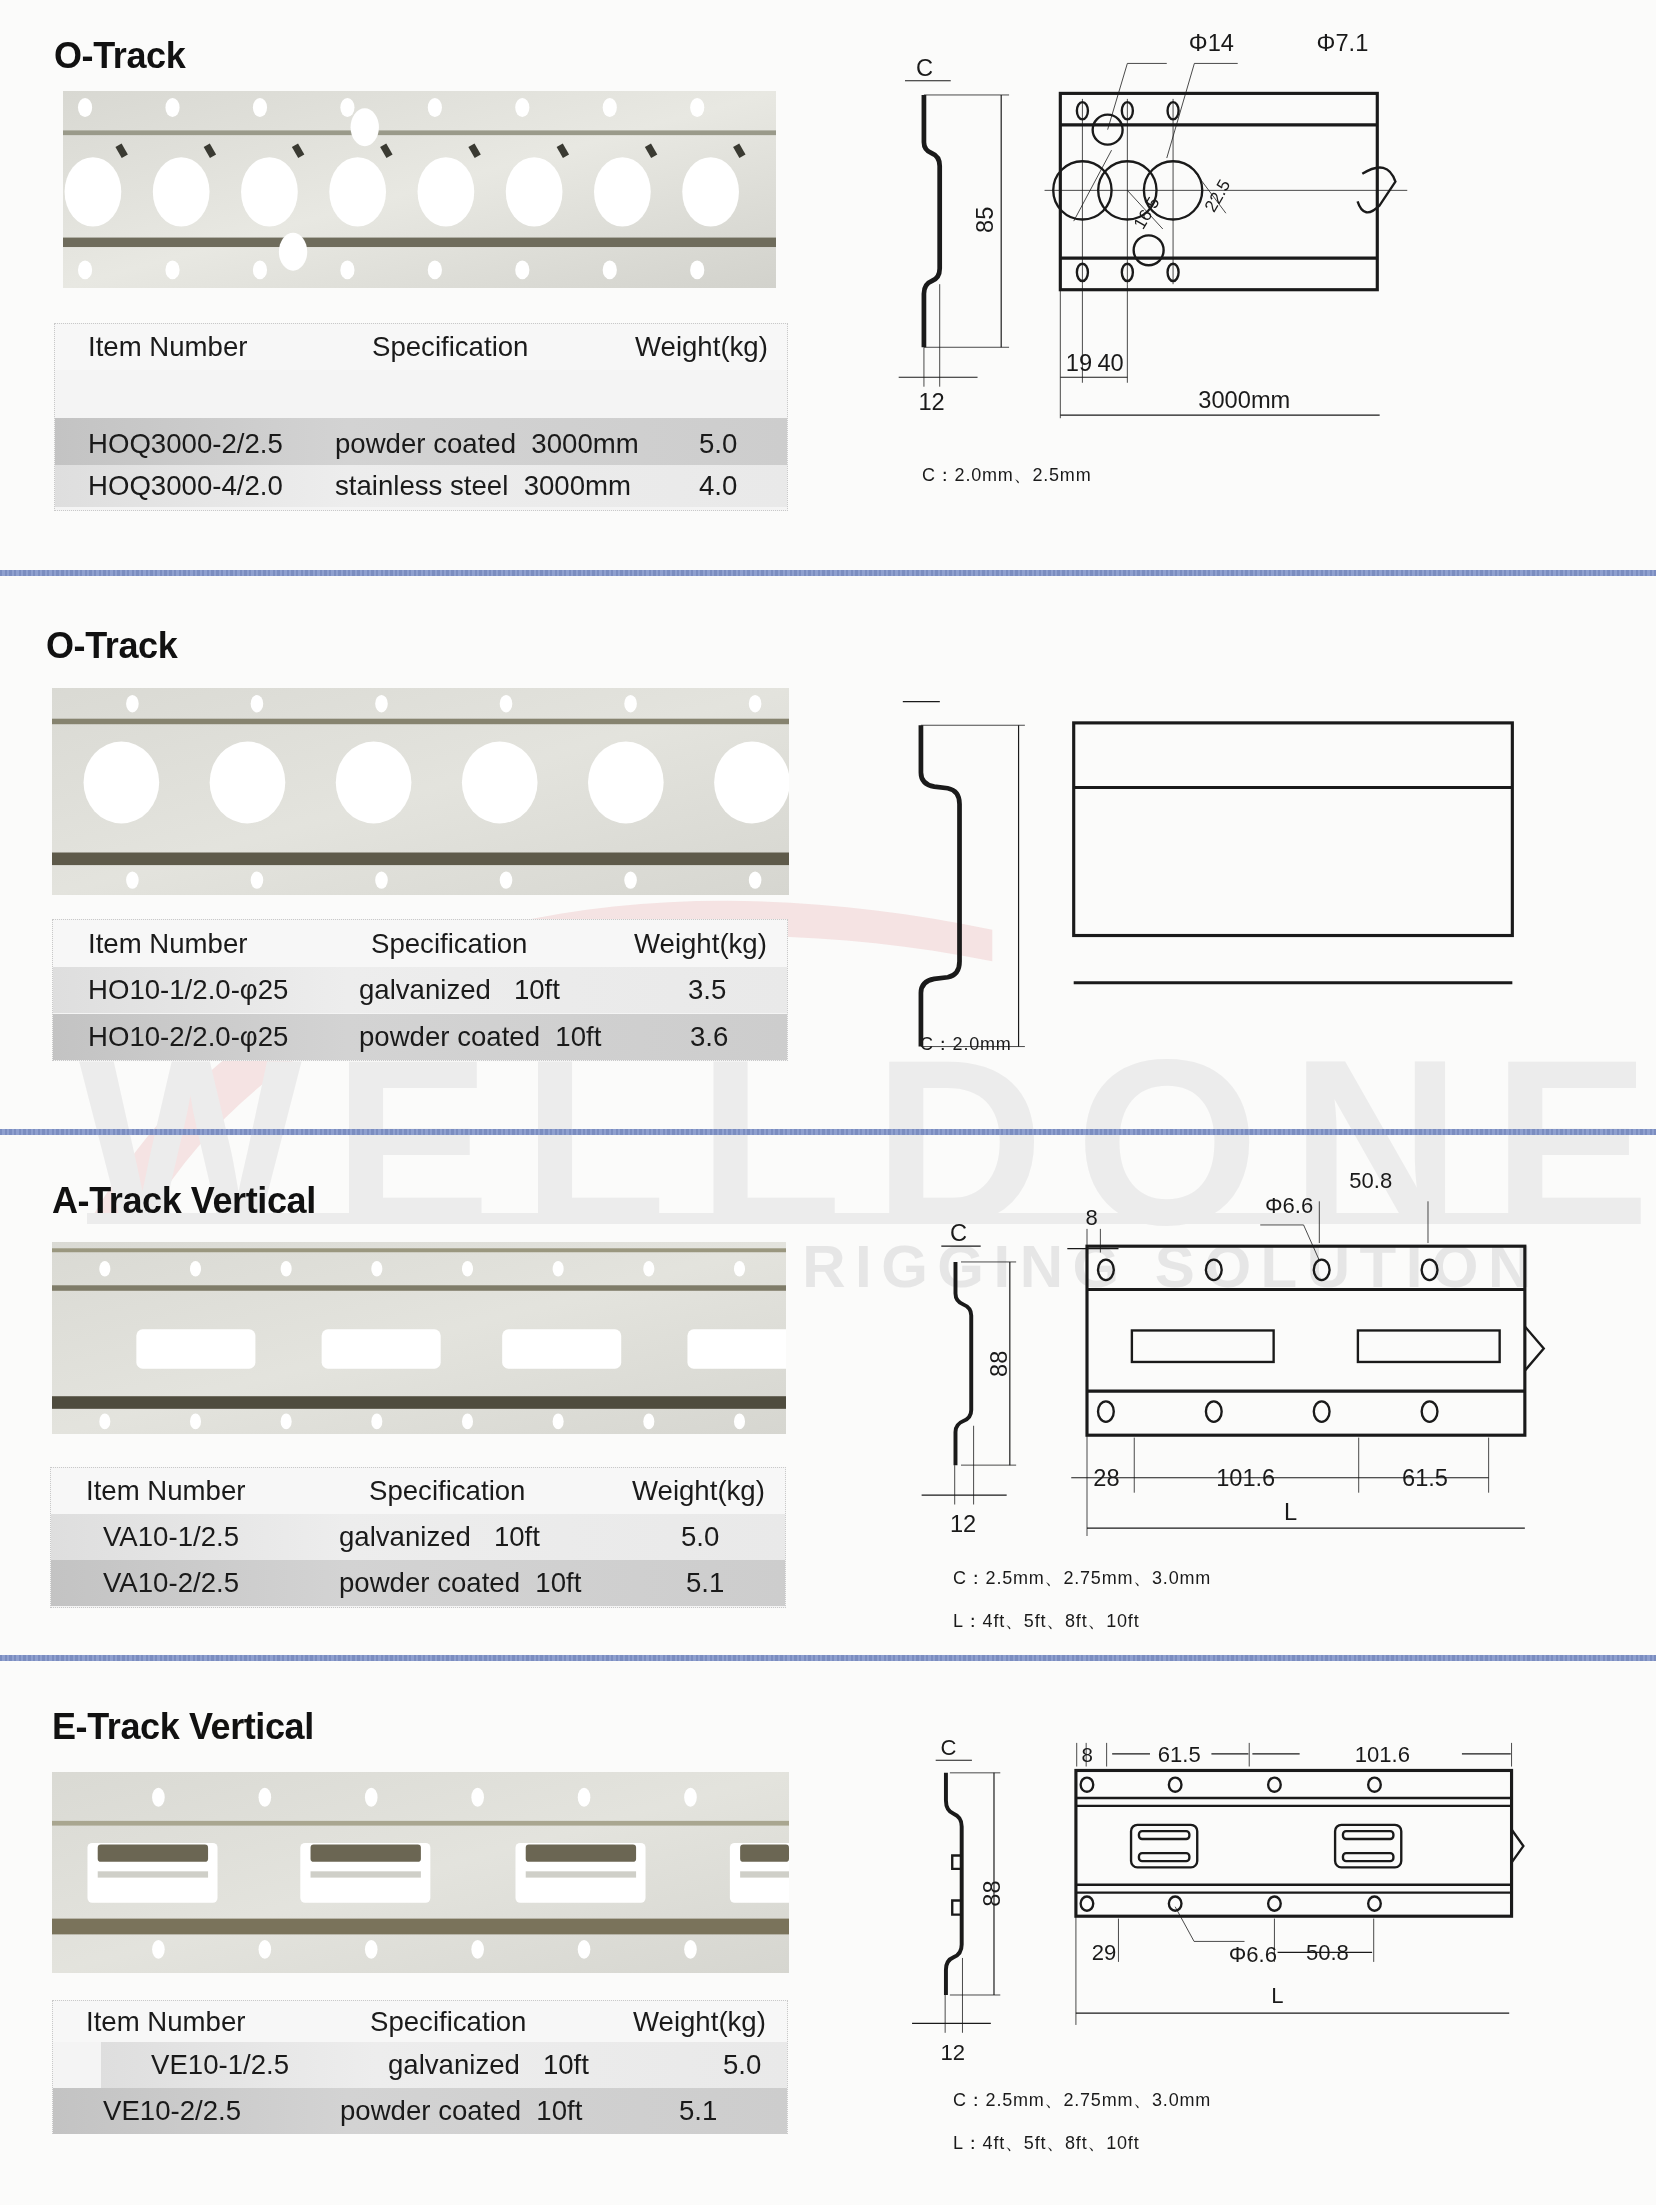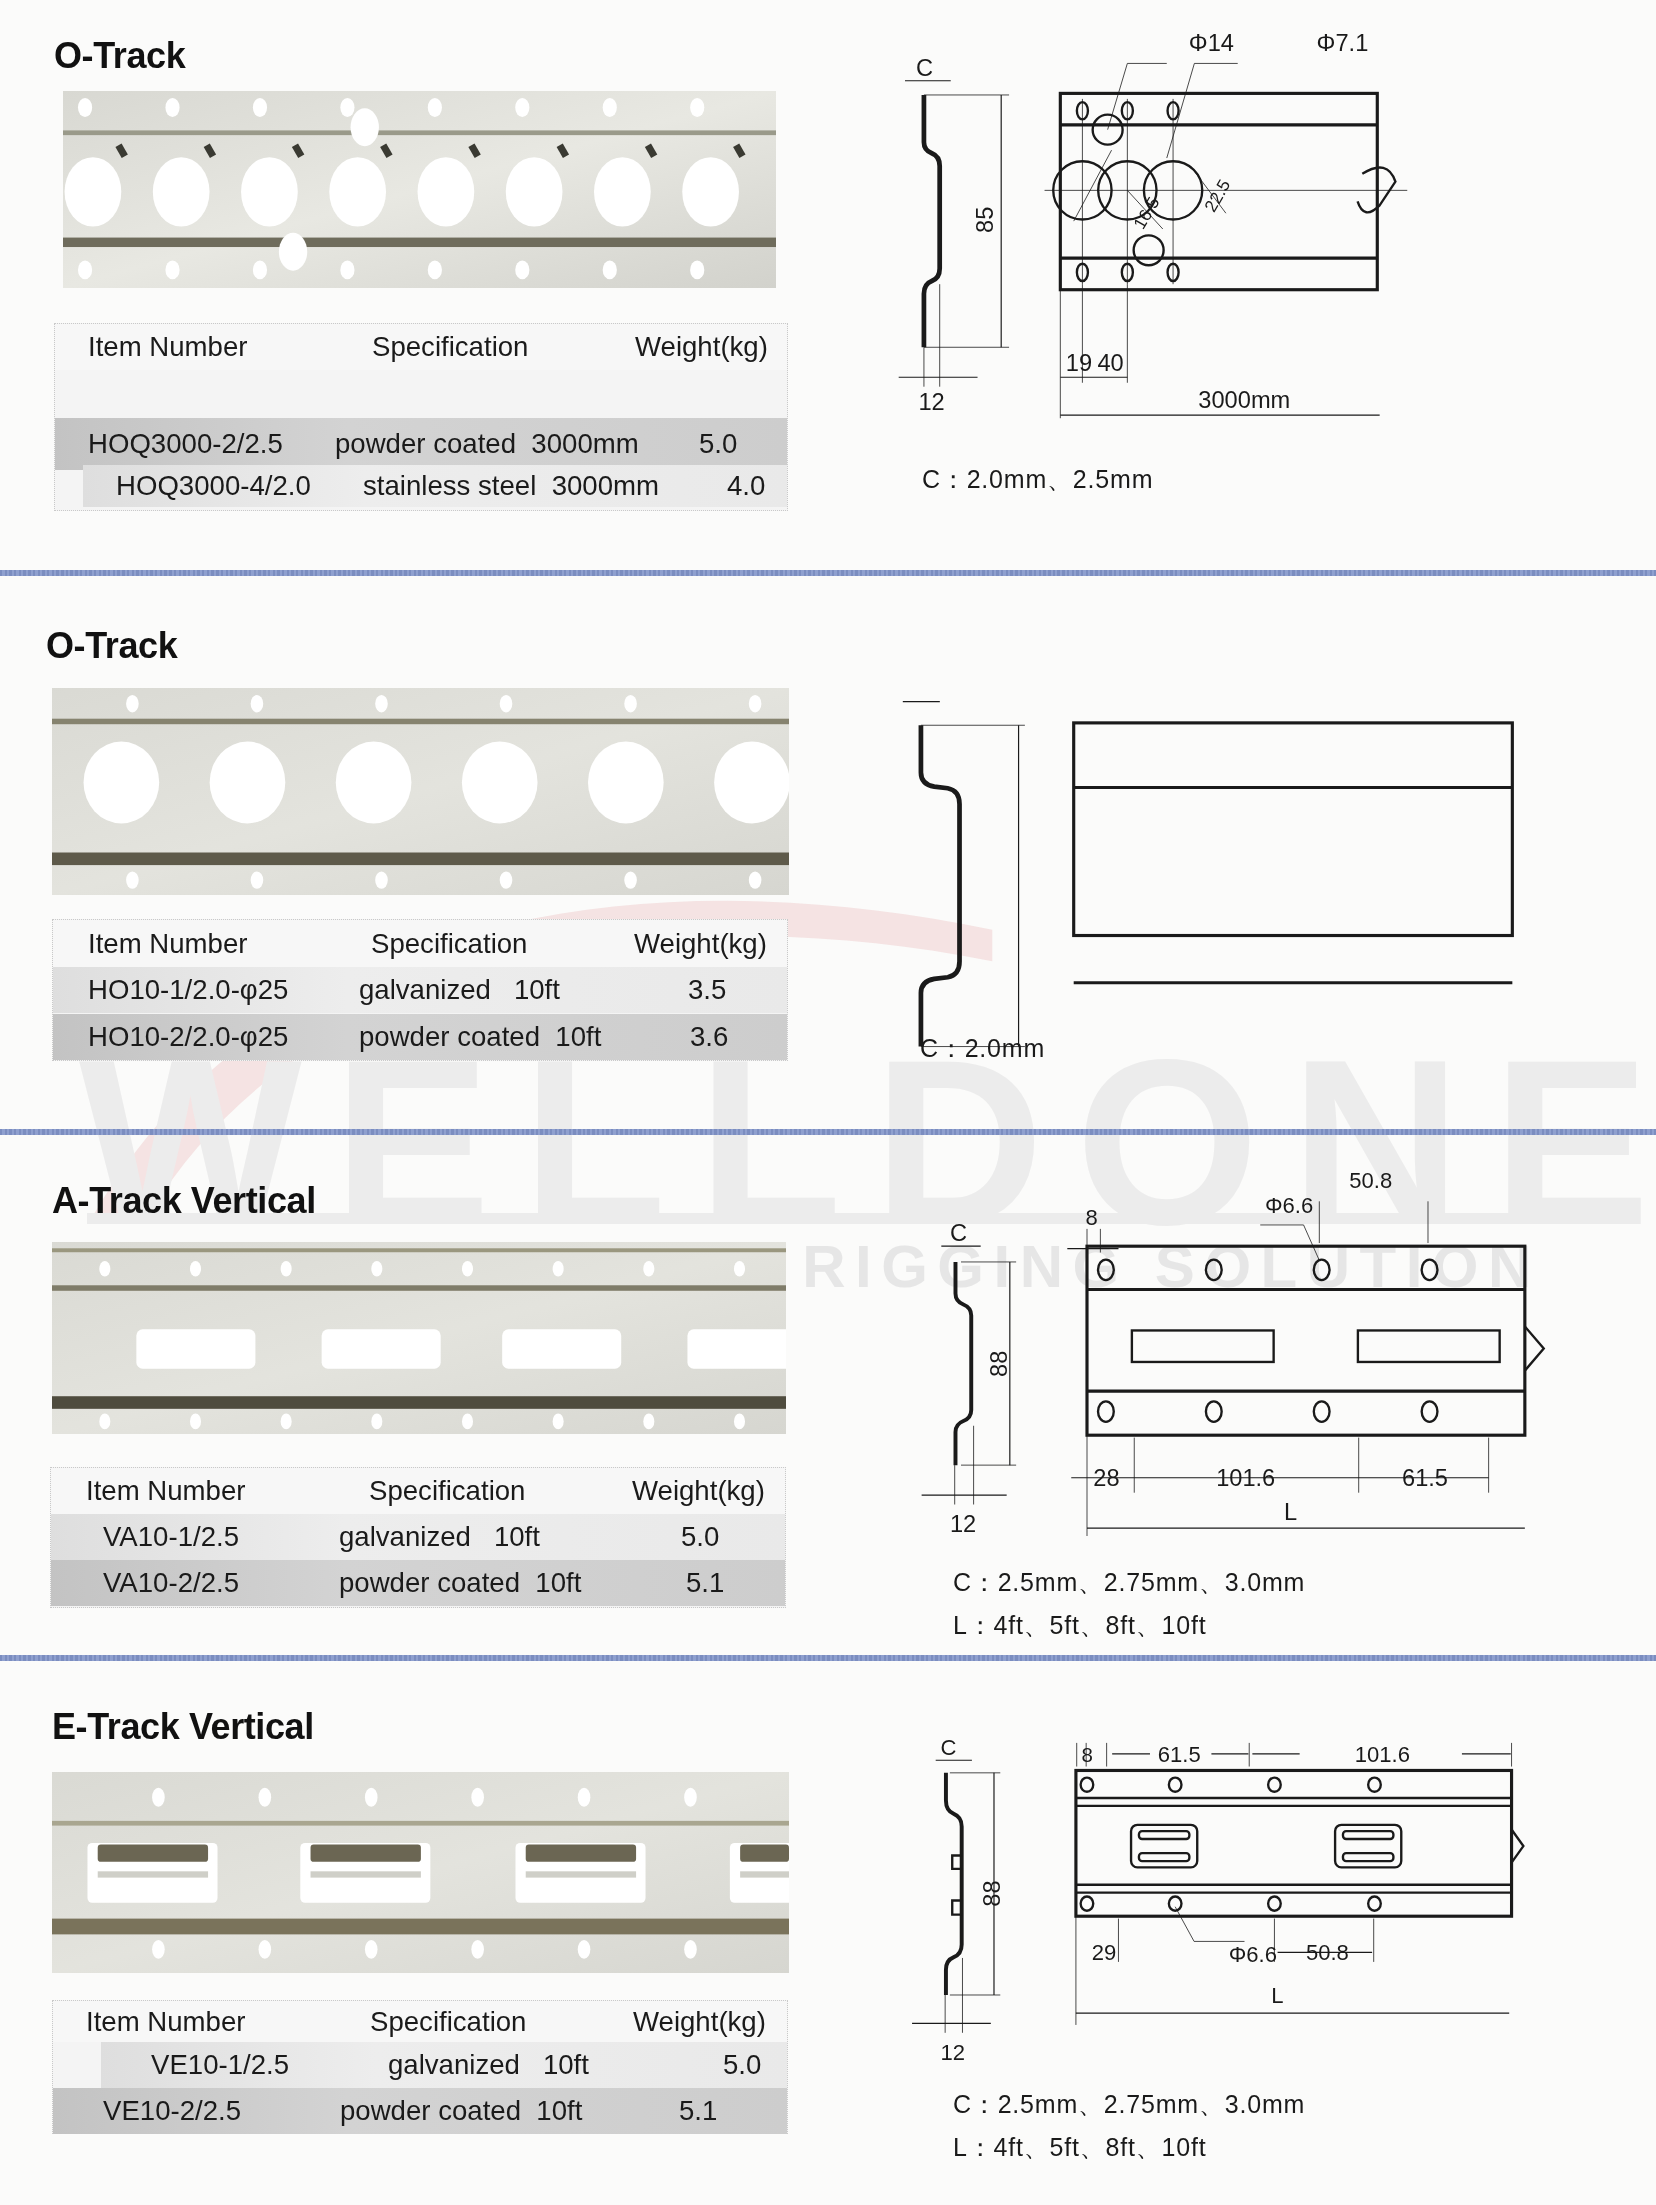--- a/index.html
+++ b/index.html
@@ -14,21 +14,21 @@
   .photo{position:absolute;z-index:2;overflow:hidden;}
   .photo svg{display:block;width:100%;height:100%;}
   .spec-table{position:absolute;z-index:3;border:0.8px dotted #c9c9c9;background:#f4f4f4;}
   .spec-row{position:absolute;left:0;right:0;font-size:27.6px;line-height:1;display:flex;align-items:center;}
   .spec-row.head{background:#f7f7f7;}
   .spec-row.light{background:linear-gradient(90deg,#dedede,#ededed 40%,#e9e9e9);}
   .spec-row.dark{background:linear-gradient(90deg,#c3c3c3,#d3d3d3 40%,#cdcdcd);}
   .cell{position:absolute;white-space:nowrap;}
   .diagram{position:absolute;z-index:3;}
   .diagram text{font-family:"Liberation Sans",sans-serif;fill:#1a1a1a;}
-  .note{position:absolute;z-index:3;font-size:25px;letter-spacing:0.8px;color:#1a1a1a;white-space:nowrap;}
+  .note{position:absolute;z-index:3;font-size:18px;letter-spacing:0.8px;color:#1a1a1a;white-space:nowrap;}
 </style>
 </head>
 <body>
 
 <svg class="wm-swoosh" viewBox="0 0 1200 500">
   <path d="M40 480 C 250 120, 700 20, 1180 120 L1180 160 C 720 70, 300 170, 110 480 Z" fill="#f3dede" opacity="0.85"></path>
 </svg>
 <div class="watermark">
   <div class="wm-main">WELLDONE</div>
   <div class="wm-bar"></div>
@@ -94,21 +94,21 @@
   <div class="spec-row head" style="top:0;height:46px;">
     <span class="cell" style="left:33px;">Item Number</span>
     <span class="cell" style="left:317px;">Specification</span>
     <span class="cell" style="left:580px;">Weight(kg)</span>
   </div>
   <div class="spec-row dark" style="top:94px;height:52px;">
     <span class="cell" style="left:33px;">HOQ3000-2/2.5</span>
     <span class="cell" style="left:280px;white-space:pre;">powder coated  3000mm</span>
     <span class="cell" style="left:644px;">5.0</span>
   </div>
-  <div class="spec-row light" style="top:141px;height:42px;margin-left:28px;">
+  <div class="spec-row light" style="top:141px;height:42px;">
     <span class="cell" style="left:33px;">HOQ3000-4/2.0</span>
     <span class="cell" style="left:280px;white-space:pre;text-align:center;">stainless steel  3000mm</span>
     <span class="cell" style="left:644px;">4.0</span>
   </div>
 </div>
 
 <svg class="diagram" style="left:875px;top:23.6px;" width="552" height="410" viewBox="0 0 700 520">
   <g stroke="#1a1a1a" fill="none" stroke-width="2">
 
     <path d="M62 90 L62 150 Q62 160 72 164 Q82 168 82 180 L82 310 Q82 322 72 326 Q62 330 62 342 L62 410" stroke-width="6"></path>

